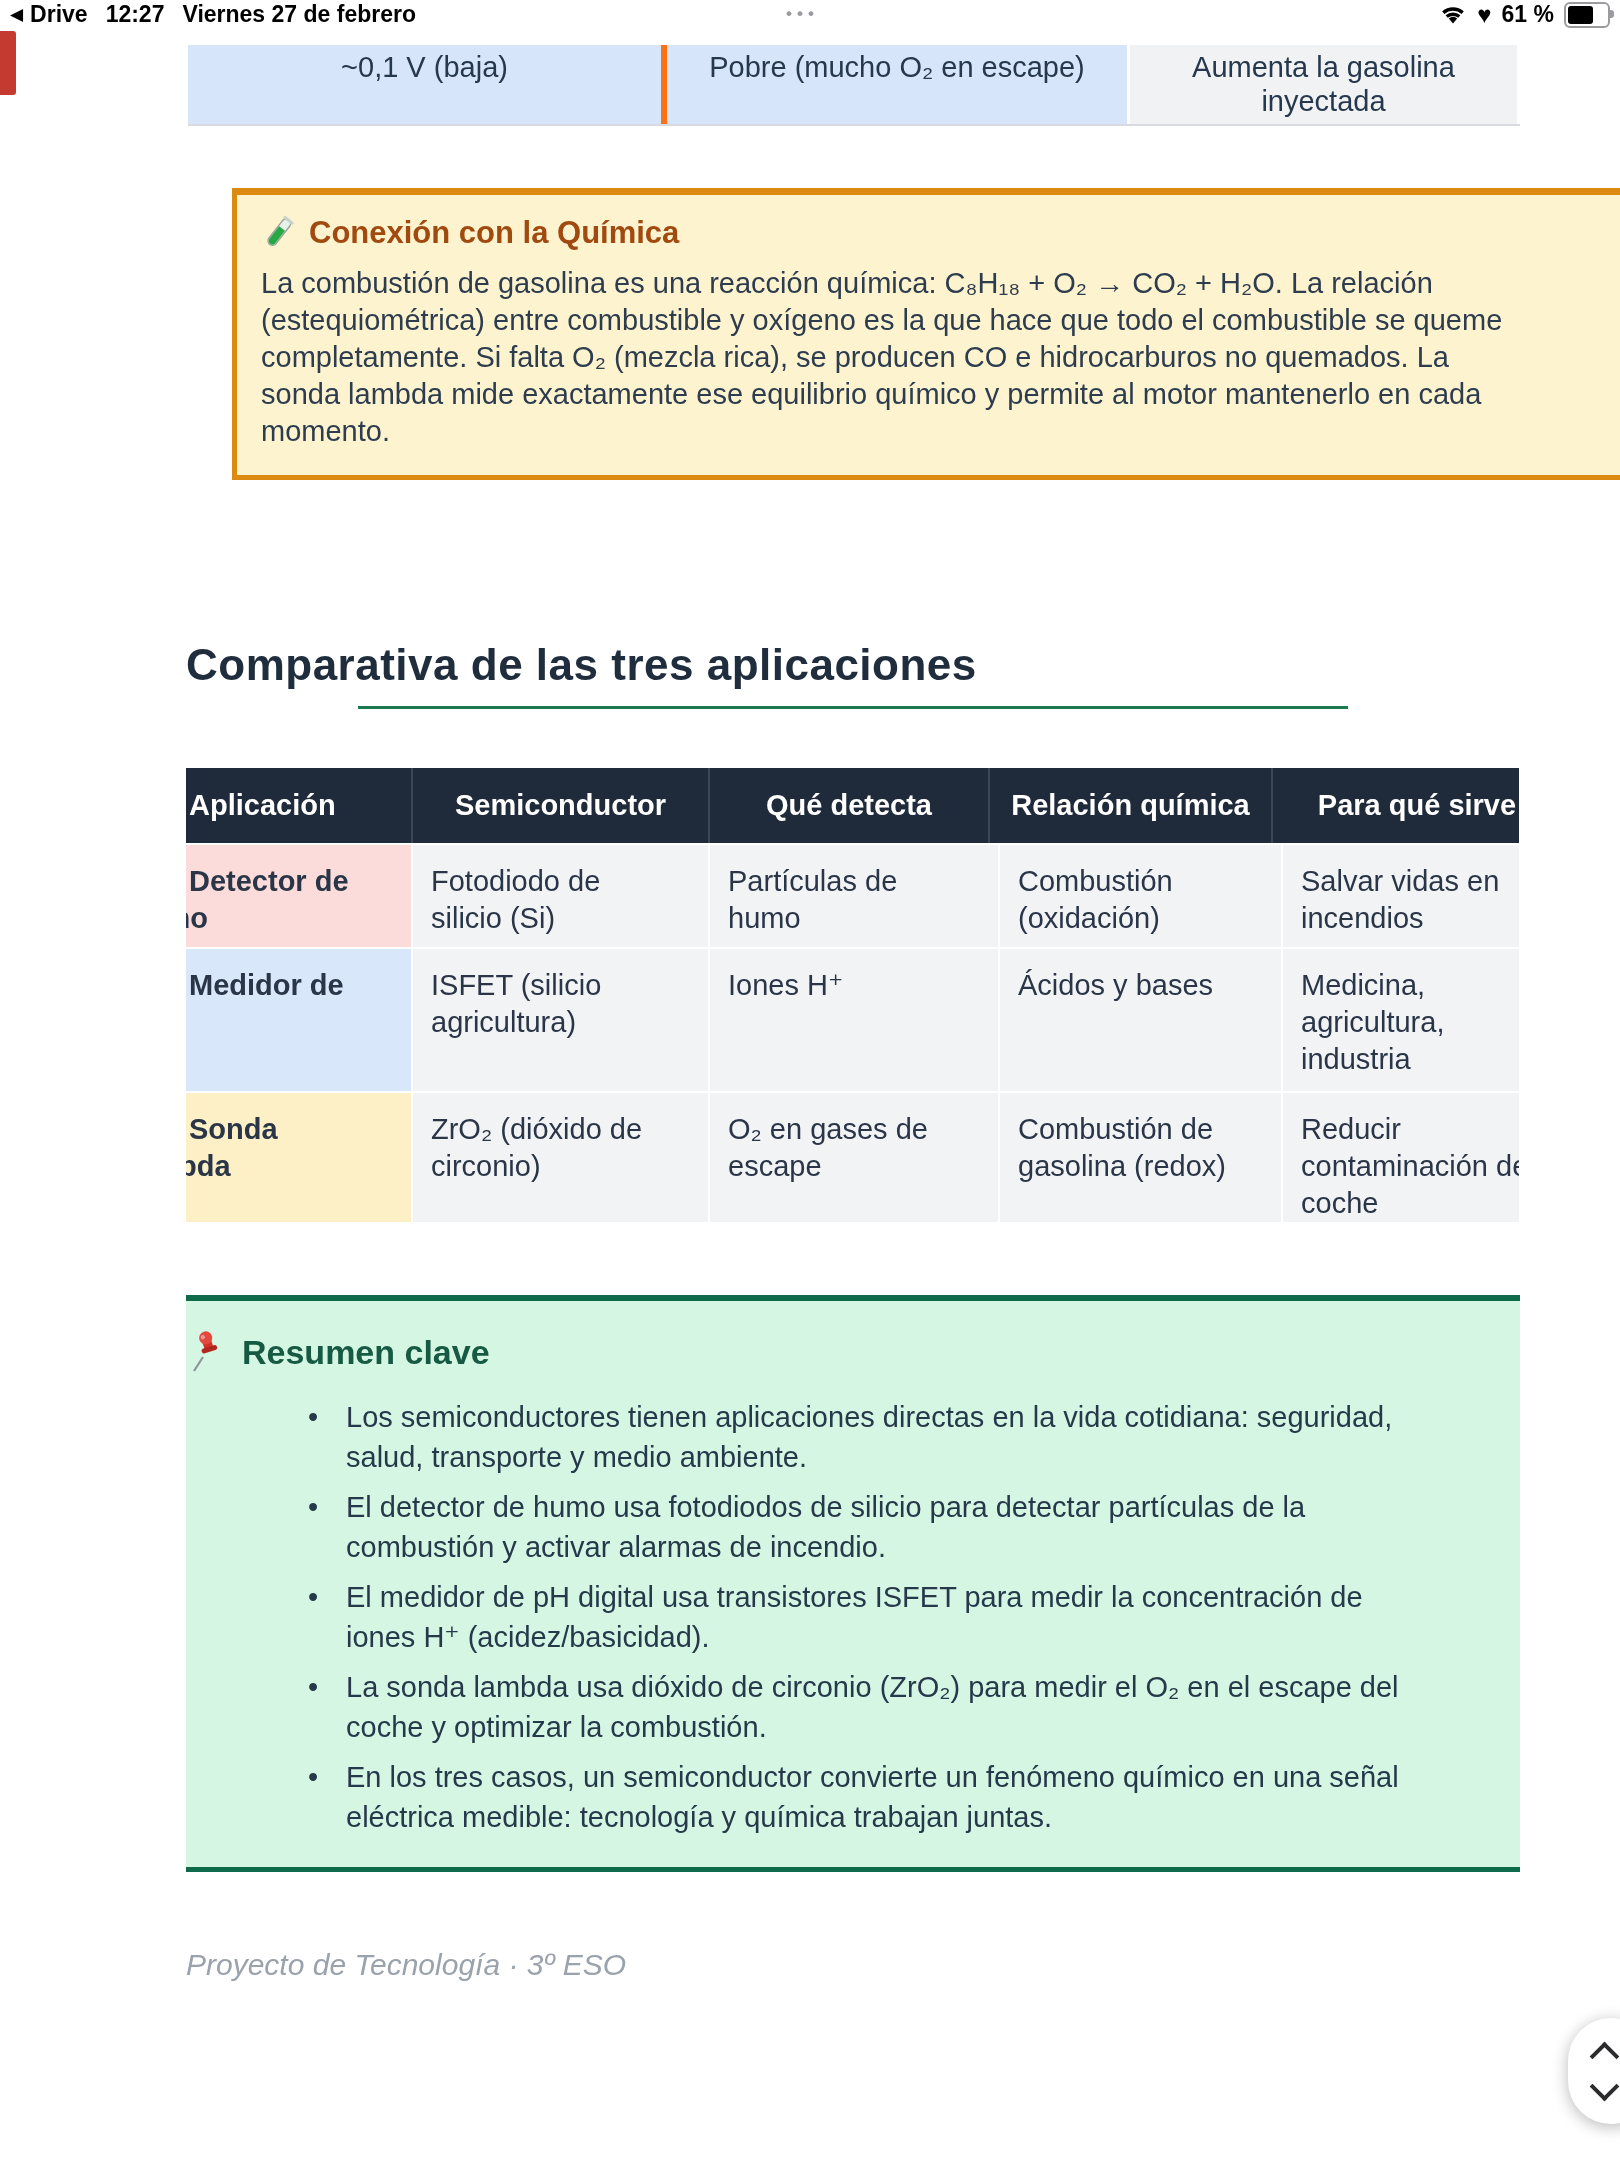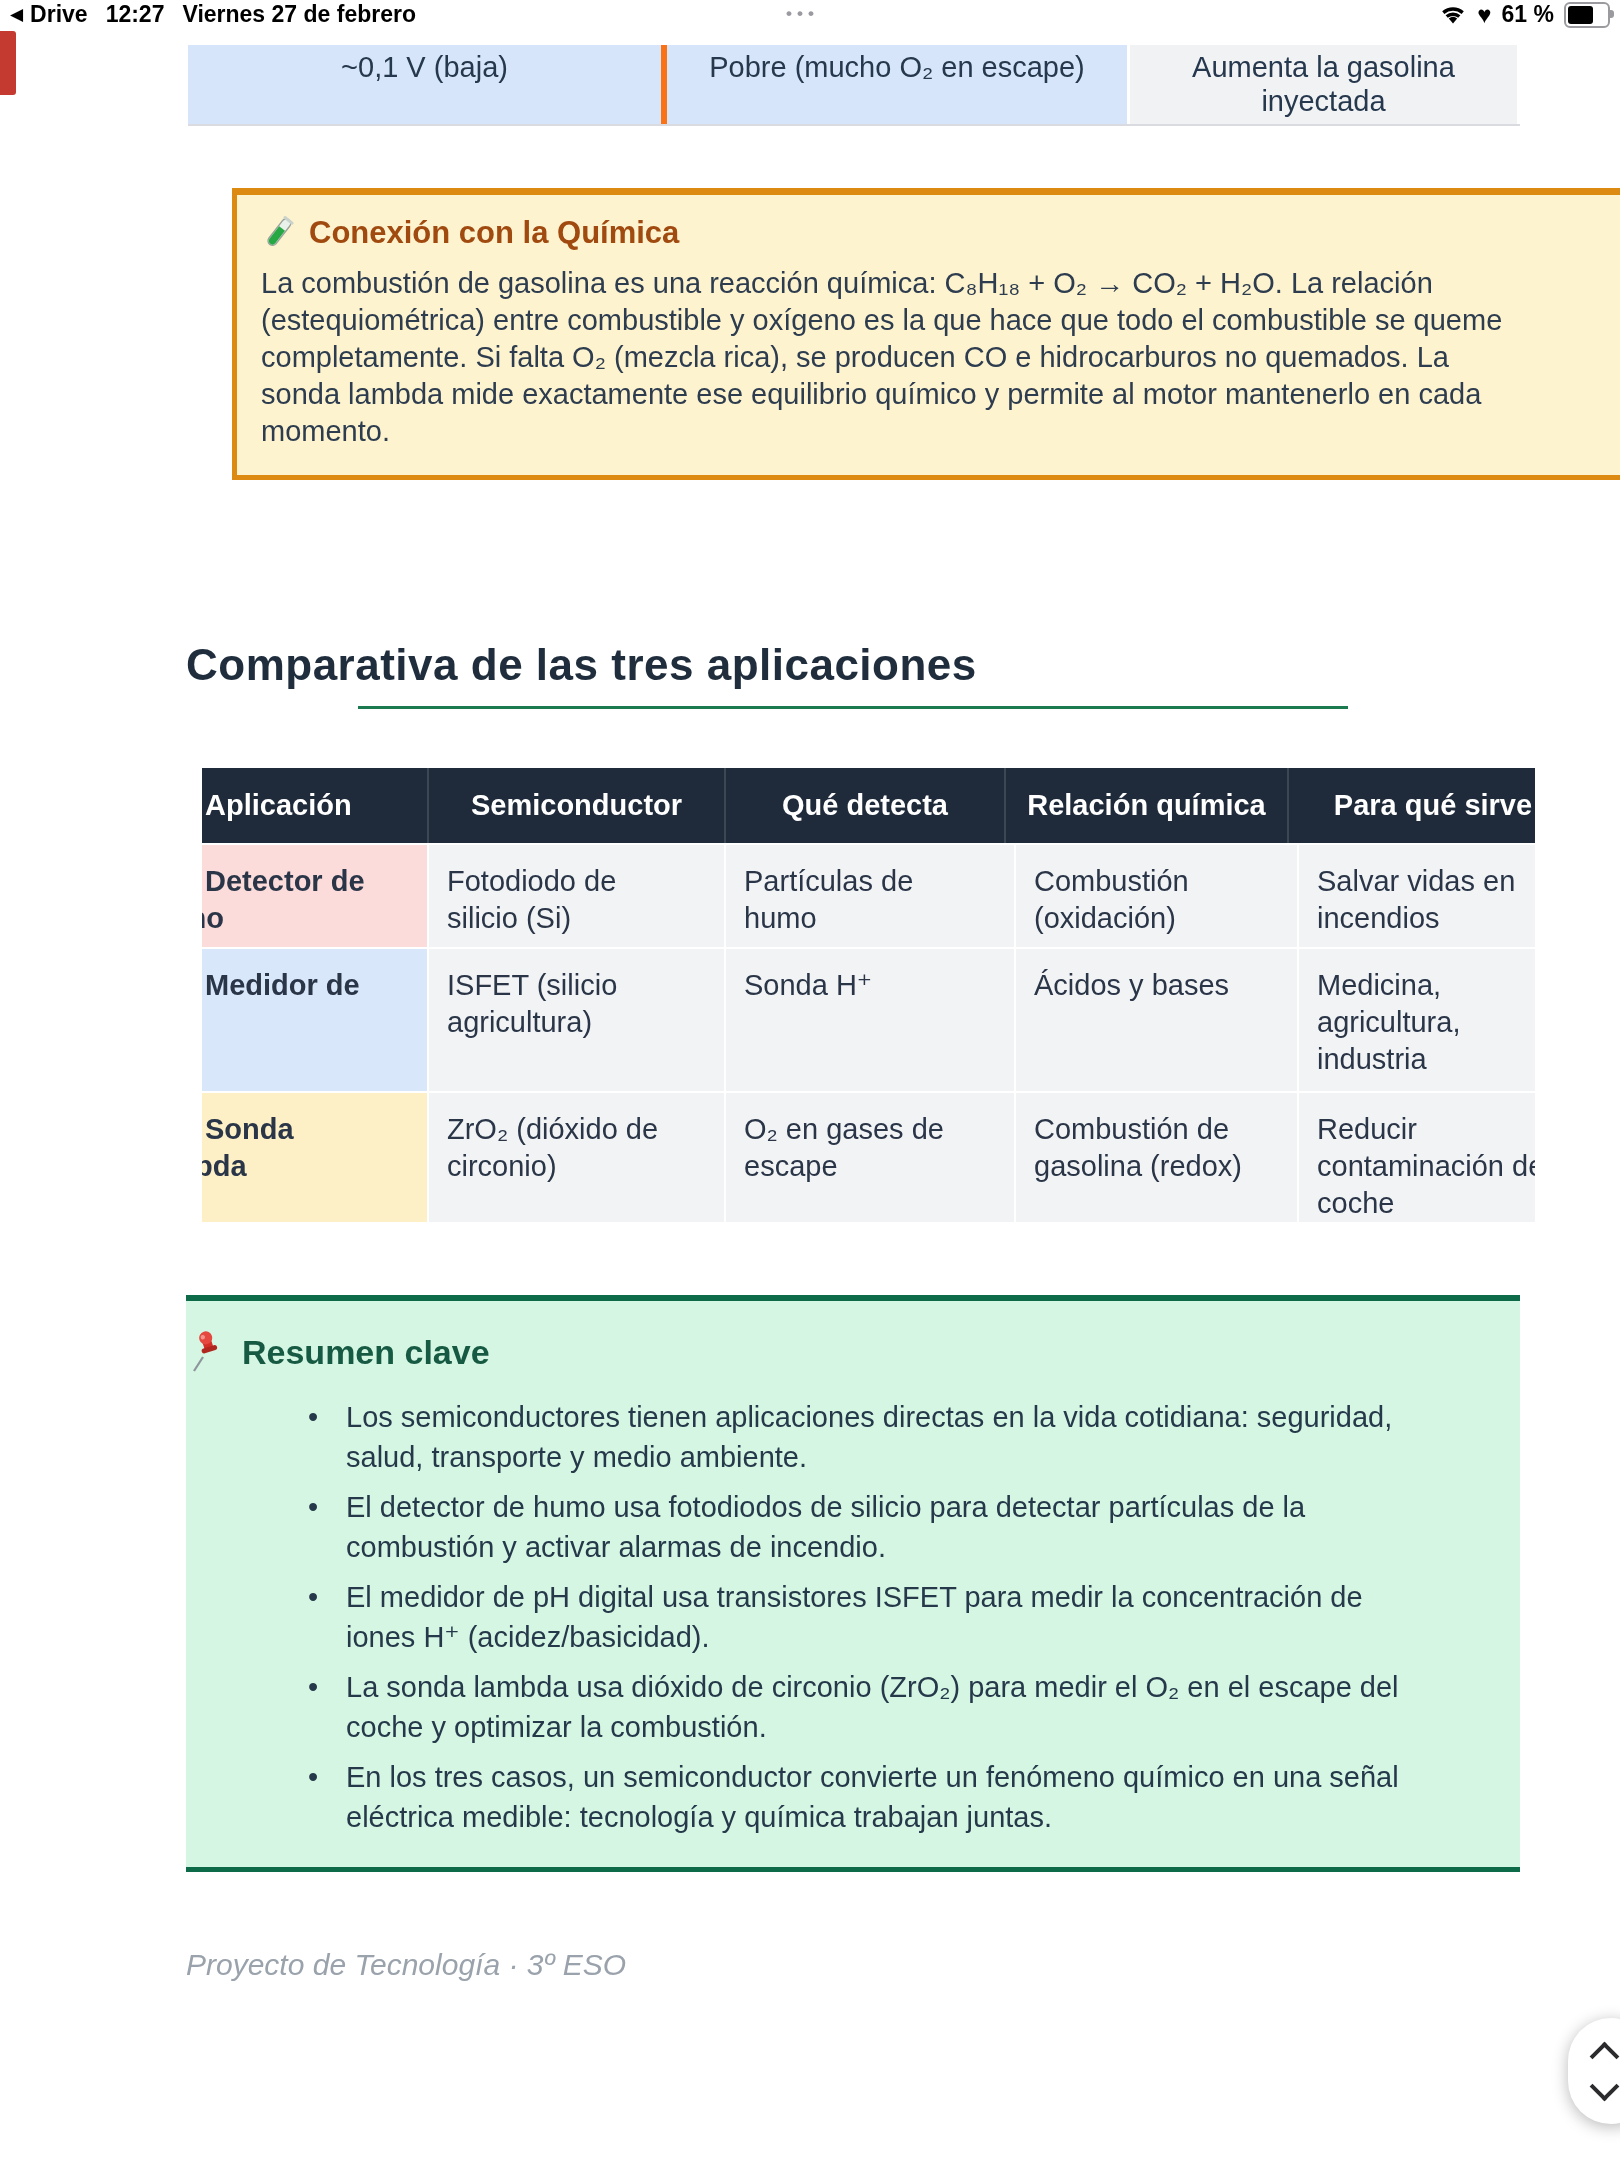--- a/index.html
+++ b/index.html
@@ -34,21 +34,21 @@
   .chem-box{position:absolute;left:232px;top:188px;width:1420px;height:292px;box-sizing:border-box;
     background:#fdf3cf;border-top:7px solid #dd8a12;border-left:5px solid #dd8a12;border-bottom:5px solid #dd8a12;}
   .chem-head{display:flex;align-items:center;gap:14px;margin:20px 0 0 24px;}
   .chem-title{font-size:31px;font-weight:700;color:#a04a10;}
   .chem-body{margin:14px 0 0 24px;font-size:29px;line-height:37px;color:#2d3c4e;white-space:pre;}
   
   .section{position:absolute;left:186px;top:640px;width:1334px;text-align:left;}
   .section-title{font-size:44px;font-weight:700;color:#1f2d3d;letter-spacing:.5px;}
   .section-underline{width:990px;height:3px;background:#1b7a4f;margin:16px auto 0 auto;}
   
-  .table-wrap{position:absolute;left:186px;top:768px;width:1333px;height:454px;overflow:hidden;margin-left:16px;}
+  .table-wrap{position:absolute;left:186px;top:768px;width:1333px;height:454px;overflow:hidden;}
   .ctable{position:relative;margin-left:-127px;width:1514px;}
   .thead{display:flex;background:#1f2b3a;height:75px;}
   .th{box-sizing:border-box;color:#fff;font-size:29px;font-weight:700;line-height:75px;text-align:center;
     border-right:2px solid #ffffff22;}
   .th.c1{width:354px;text-align:left;padding-left:130px;}
   .th.c2{width:297px;}.th.c3{width:280px;}.th.c4{width:283px;}.th.c5{width:288px;border-right:none;}
   .trow{display:flex;border-top:2px solid #fff;}
   .trow.r1{height:102px;}.trow.r2{height:142px;}.trow.r3{height:135px;border-bottom:2px solid #e4e6e9;}
   .td{box-sizing:border-box;background:#f2f3f5;font-size:29px;line-height:37px;color:#2a3648;
     padding:18px 16px 0 18px;white-space:pre-line;border-right:2px solid #fff;}
@@ -159,21 +159,21 @@
         <div class="td c4">Combustión
 (oxidación)</div>
         <div class="td c5">Salvar vidas en
 incendios</div>
       </div>
       <div class="trow r2">
         <div class="td c1">Medidor de
 pH</div>
         <div class="td c2">ISFET (silicio
 agricultura)</div>
-        <div class="td c3">Sonda H⁺</div>
+        <div class="td c3">Iones H⁺</div>
         <div class="td c4">Ácidos y bases</div>
         <div class="td c5">Medicina,
 agricultura,
 industria</div>
       </div>
       <div class="trow r3">
         <div class="td c1">Sonda
 lambda</div>
         <div class="td c2">ZrO₂ (dióxido de
 circonio)</div>

